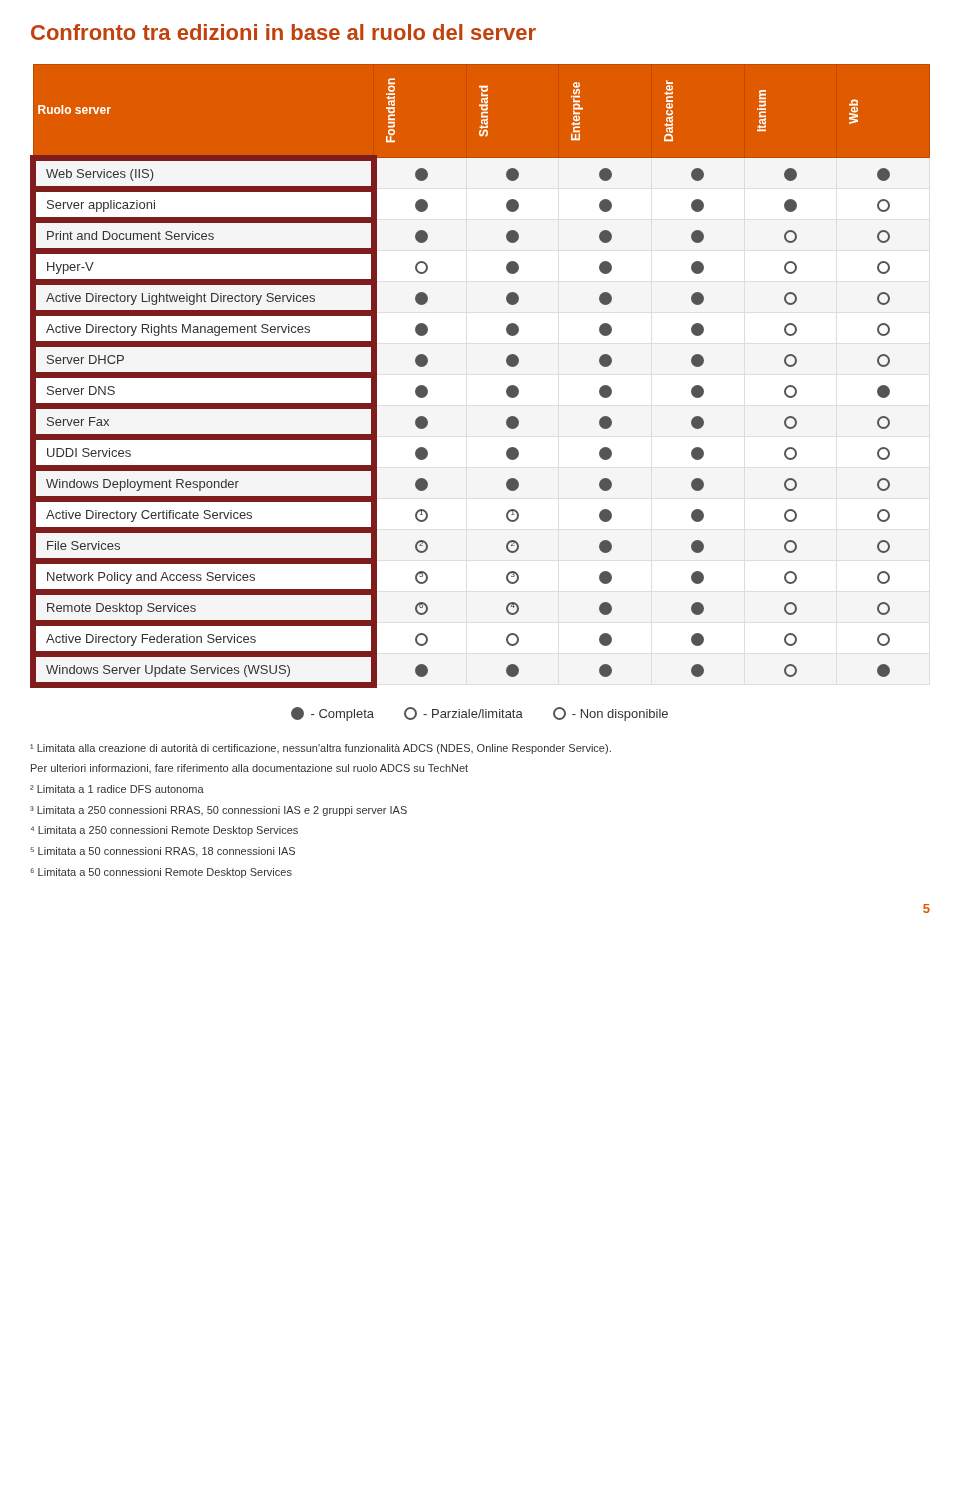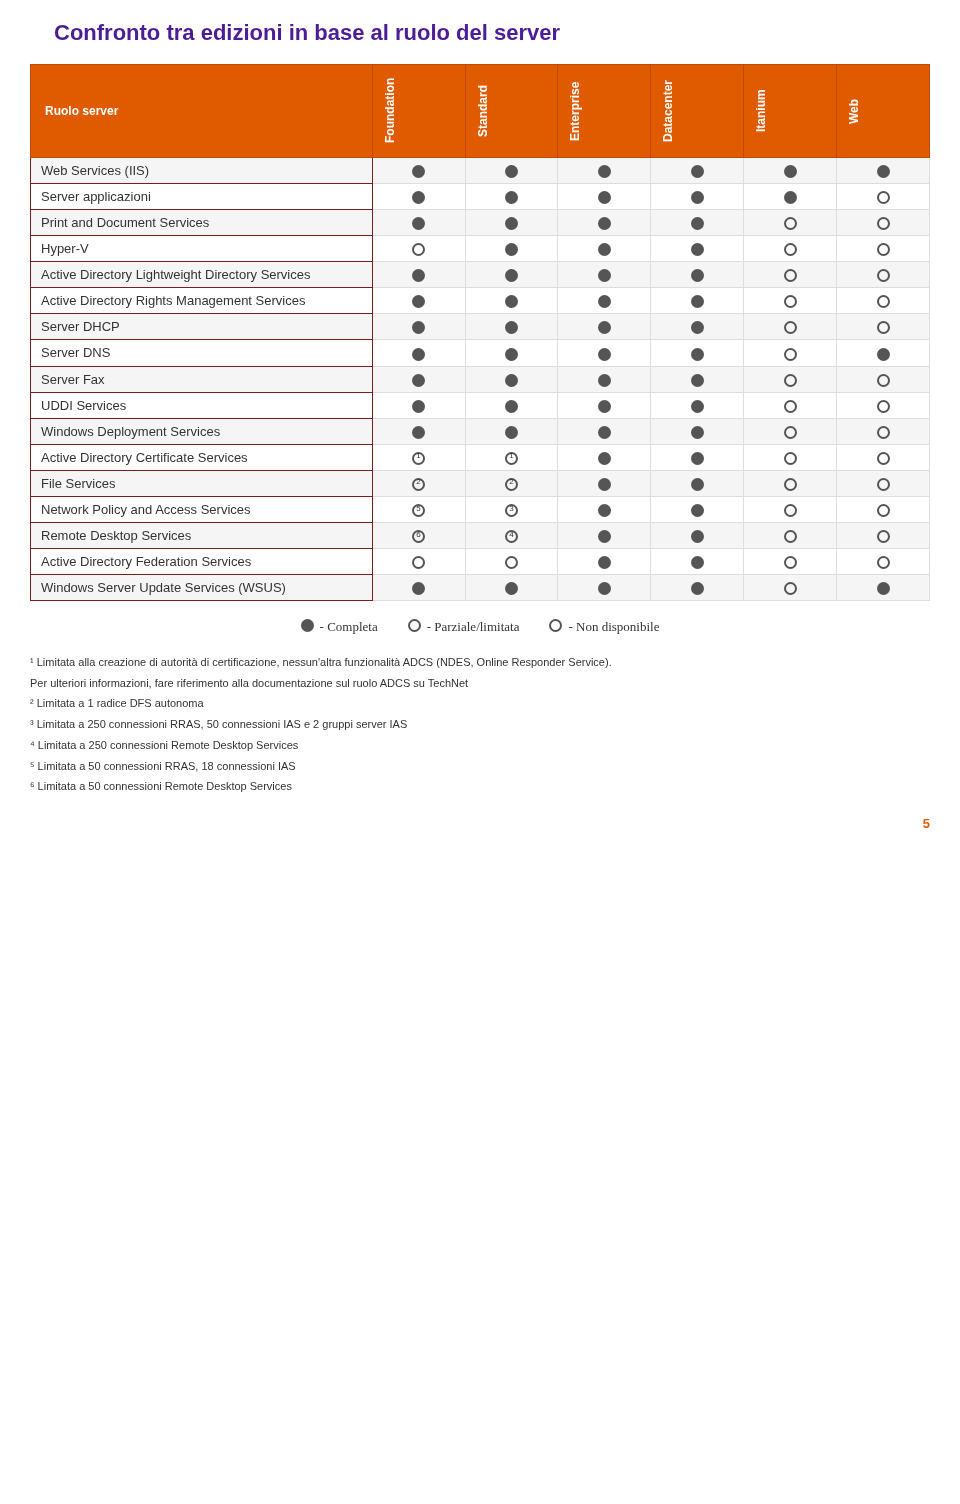--- a/index.html
+++ b/index.html
@@ -4,43 +4,42 @@
   <style>
     * { box-sizing: border-box; margin: 0; padding: 0; }
     body {
       font-family: Arial, Helvetica, sans-serif;
       font-size: 13px;
       background: #fff;
       color: #333;
       padding: 20px 30px;
     }
     h1 {
-      color: #4c1d95;
+      color: #c2410c;
       font-size: 22px;
       font-weight: bold;
       margin-bottom: 18px;
-      margin-left: 24px;
     }
     table {
       width: 100%;
       border-collapse: collapse;
       margin-bottom: 18px;
     }
     thead tr th {
       background: #e05a00;
       color: #fff;
       font-weight: bold;
       font-size: 12px;
       padding: 6px 4px;
       text-align: center;
       border: 1px solid #c04a00;
     }
     thead tr th.role-col {
       text-align: left;
-      padding-left: 14px;
+      padding-left: 4px;
       width: 38%;
     }
     
     .col-header-cell {
       writing-mode: vertical-rl;
       transform: rotate(180deg);
       white-space: nowrap;
       font-size: 12px;
       padding: 8px 6px;
       height: 80px;
@@ -50,21 +49,21 @@
       padding: 5px 4px;
       text-align: center;
       border: 1px solid #ddd;
       font-size: 13px;
       vertical-align: middle;
     }
     tbody tr td.role-name {
       text-align: left;
       padding-left: 10px;
       font-size: 13px;
-      border: 1px solid #7f1d1d;
+      border: 6px solid #7f1d1d;
     }
     tbody tr:nth-child(odd) {
       background: #f5f5f5;
     }
     tbody tr:nth-child(even) {
       background: #fff;
     }
     .dot-full {
       display: inline-block;
       width: 13px;
@@ -92,23 +91,22 @@
     .legend {
       display: flex;
       align-items: center;
       gap: 30px;
       margin: 14px 0 18px 0;
       font-size: 13px;
       justify-content: center;
     }
     .legend-item {
       display: flex;
-      align-items: flex-start;
+      align-items: center;
       gap: 6px;
-      font-family: Liberation Serif, serif;
     }
     .footnotes {
       font-size: 11px;
       color: #333;
       line-height: 1.7;
     }
     .footnotes p {
       margin-bottom: 2px;
     }
     .page-num {
@@ -233,21 +231,21 @@
       <tr>
         <td class="role-name">UDDI Services</td>
         <td><span class="dot-full"></span></td>
         <td><span class="dot-full"></span></td>
         <td><span class="dot-full"></span></td>
         <td><span class="dot-full"></span></td>
         <td><span class="dot-partial"></span></td>
         <td><span class="dot-partial"></span></td>
       </tr>
       <tr>
-        <td class="role-name">Windows Deployment Services</td>
+        <td class="role-name">Windows Deployment Responder</td>
         <td><span class="dot-full"></span></td>
         <td><span class="dot-full"></span></td>
         <td><span class="dot-full"></span></td>
         <td><span class="dot-full"></span></td>
         <td><span class="dot-partial"></span></td>
         <td><span class="dot-partial"></span></td>
       </tr>
       <tr>
         <td class="role-name">Active Directory Certificate Services</td>
         <td><span class="dot-partial"><sup>1</sup></span></td>

